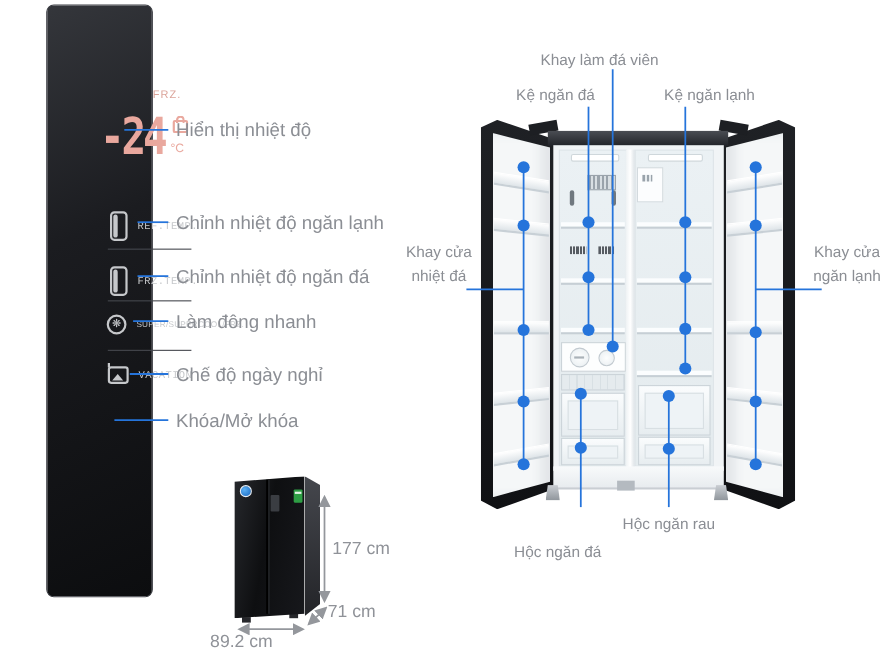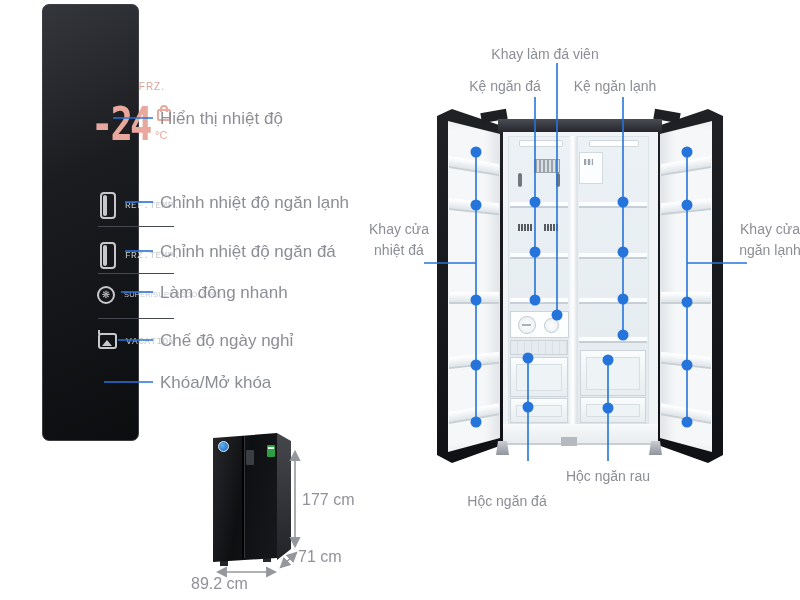--- a/index.html
+++ b/index.html
@@ -1,20 +1,20 @@
 <!DOCTYPE html>
 <html><head>
 <meta charset="utf-8">
 <style>
   html,body{margin:0;padding:0;background:#fff;}
   .canvas{position:relative;width:800px;height:600px;background:#fff;overflow:hidden;
           font-family:"Liberation Sans",sans-serif;}
 
   
-  .panel{position:absolute;left:42px;top:4px;width:97px;height:437px;border-radius:7px;
+  .panel{position:absolute;left:42px;top:4px;width:97px;height:539px;border-radius:7px;
          background:linear-gradient(155deg,#34363b 0%,#1b1c20 38%,#0c0d0f 100%);
          border:1px solid #3c3e44;box-sizing:border-box;z-index:1;}
   .frz{position:absolute;left:46px;top:76px;width:76px;text-align:right;
        font-size:10px;letter-spacing:1px;color:#dba49a;}
   .temp-value{position:absolute;left:48px;top:92px;font-family:"DejaVu Sans Mono",monospace;
        font-weight:bold;font-size:38px;color:#e9a89e;letter-spacing:-3px;
        transform:scale(0.98,1.22);transform-origin:left top;}
   .mini-lock{position:absolute;left:114px;top:104px;width:10px;height:8px;
        border:2px solid #e9a89e;border-radius:2px;}
   .mini-lock::before{content:"";position:absolute;left:1px;top:-6px;width:4px;height:5px;
@@ -230,21 +230,21 @@
         <div class="drawer" style="left:2px;top:260px;width:66px;height:26px"></div>
       </div>
     </div>
     <div class="cab-base"></div>
     <div class="foot" style="left:496px"></div>
     <div class="foot" style="left:649px"></div>
     <div class="bracket"></div>
 
     <div class="flabel" style="left:455px;top:44px;width:180px">Khay làm đá viên</div>
     <div class="flabel" style="left:445px;top:76px;width:120px">Kệ ngăn đá</div>
-    <div class="flabel" style="left:555px;top:76px;width:120px">Kệ ngăn lạnh</div>
+    <div class="flabel" style="left:585px;top:76px;width:120px">Kệ ngăn lạnh</div>
     <div class="flabel" style="left:365px;top:219px;width:68px">Khay cửa nhiệt đá</div>
     <div class="flabel" style="left:736px;top:219px;width:68px">Khay cửa ngăn lạnh</div>
     <div class="flabel" style="left:447px;top:491px;width:120px">Hộc ngăn đá</div>
     <div class="flabel" style="left:556px;top:466px;width:104px">Hộc ngăn rau</div>
   </div>
 
   <div>
     <div class="mini-front">
       <div class="mini-div"></div>
       <div class="mini-logo"></div>

